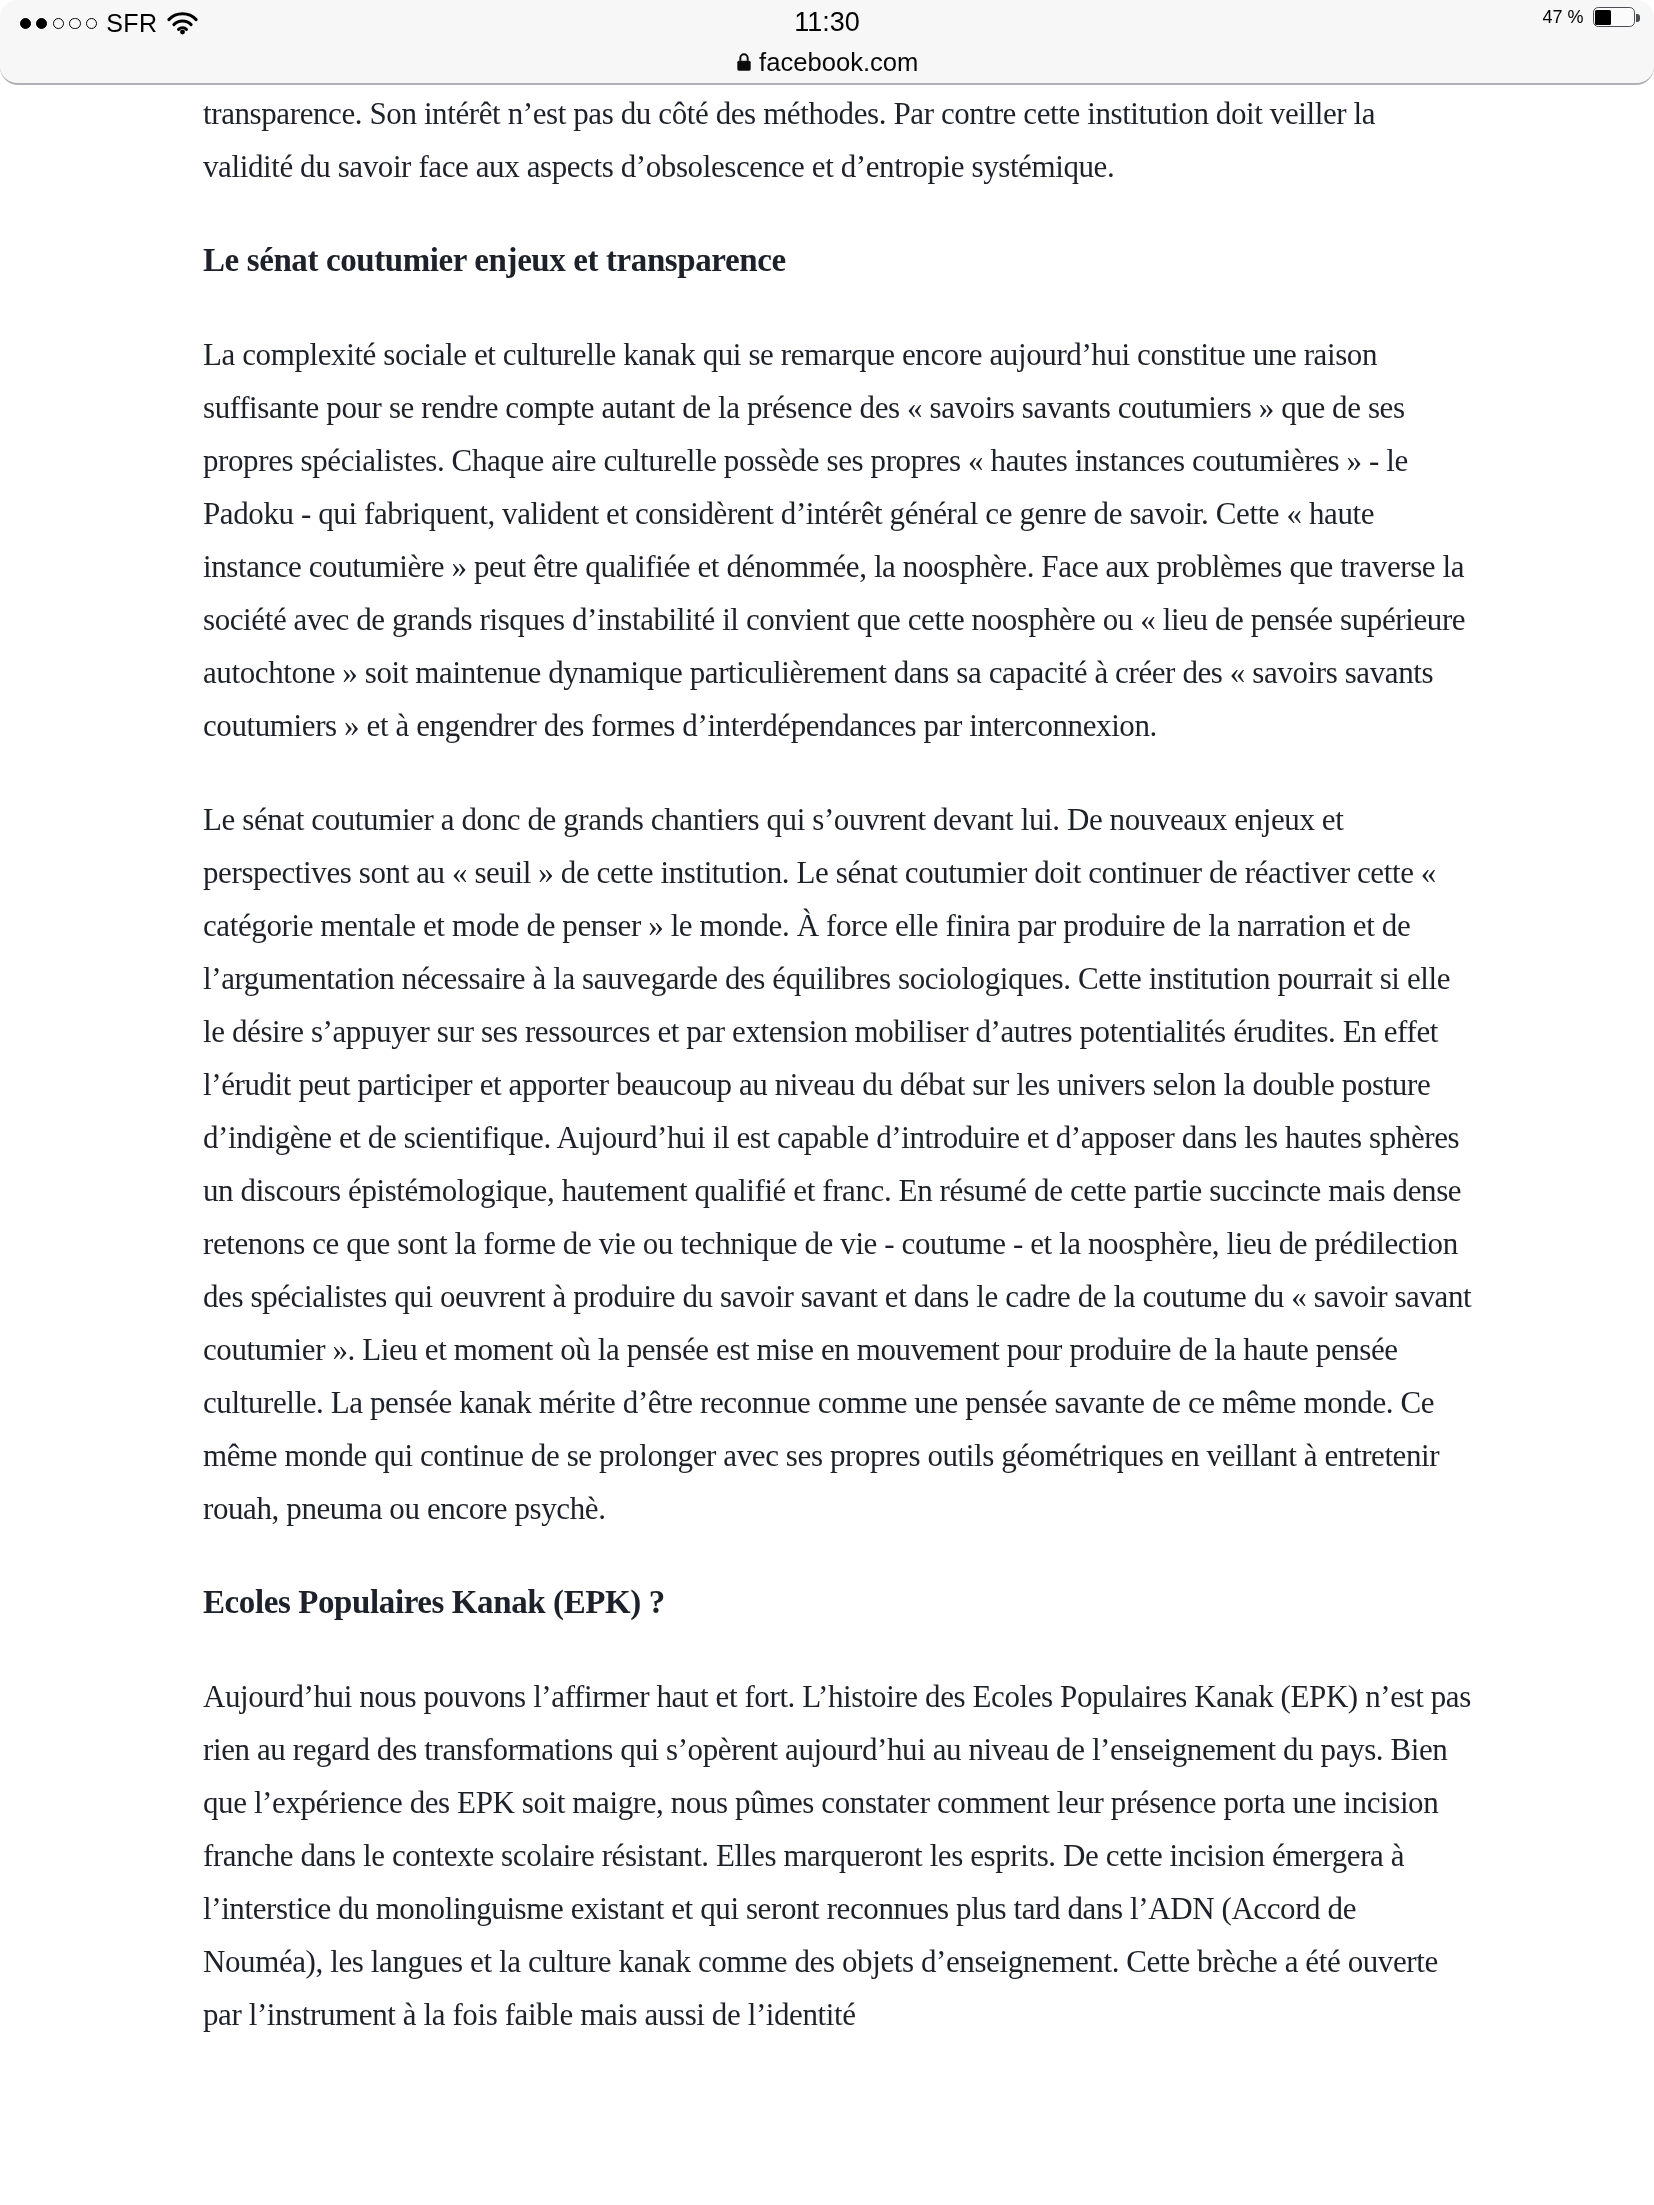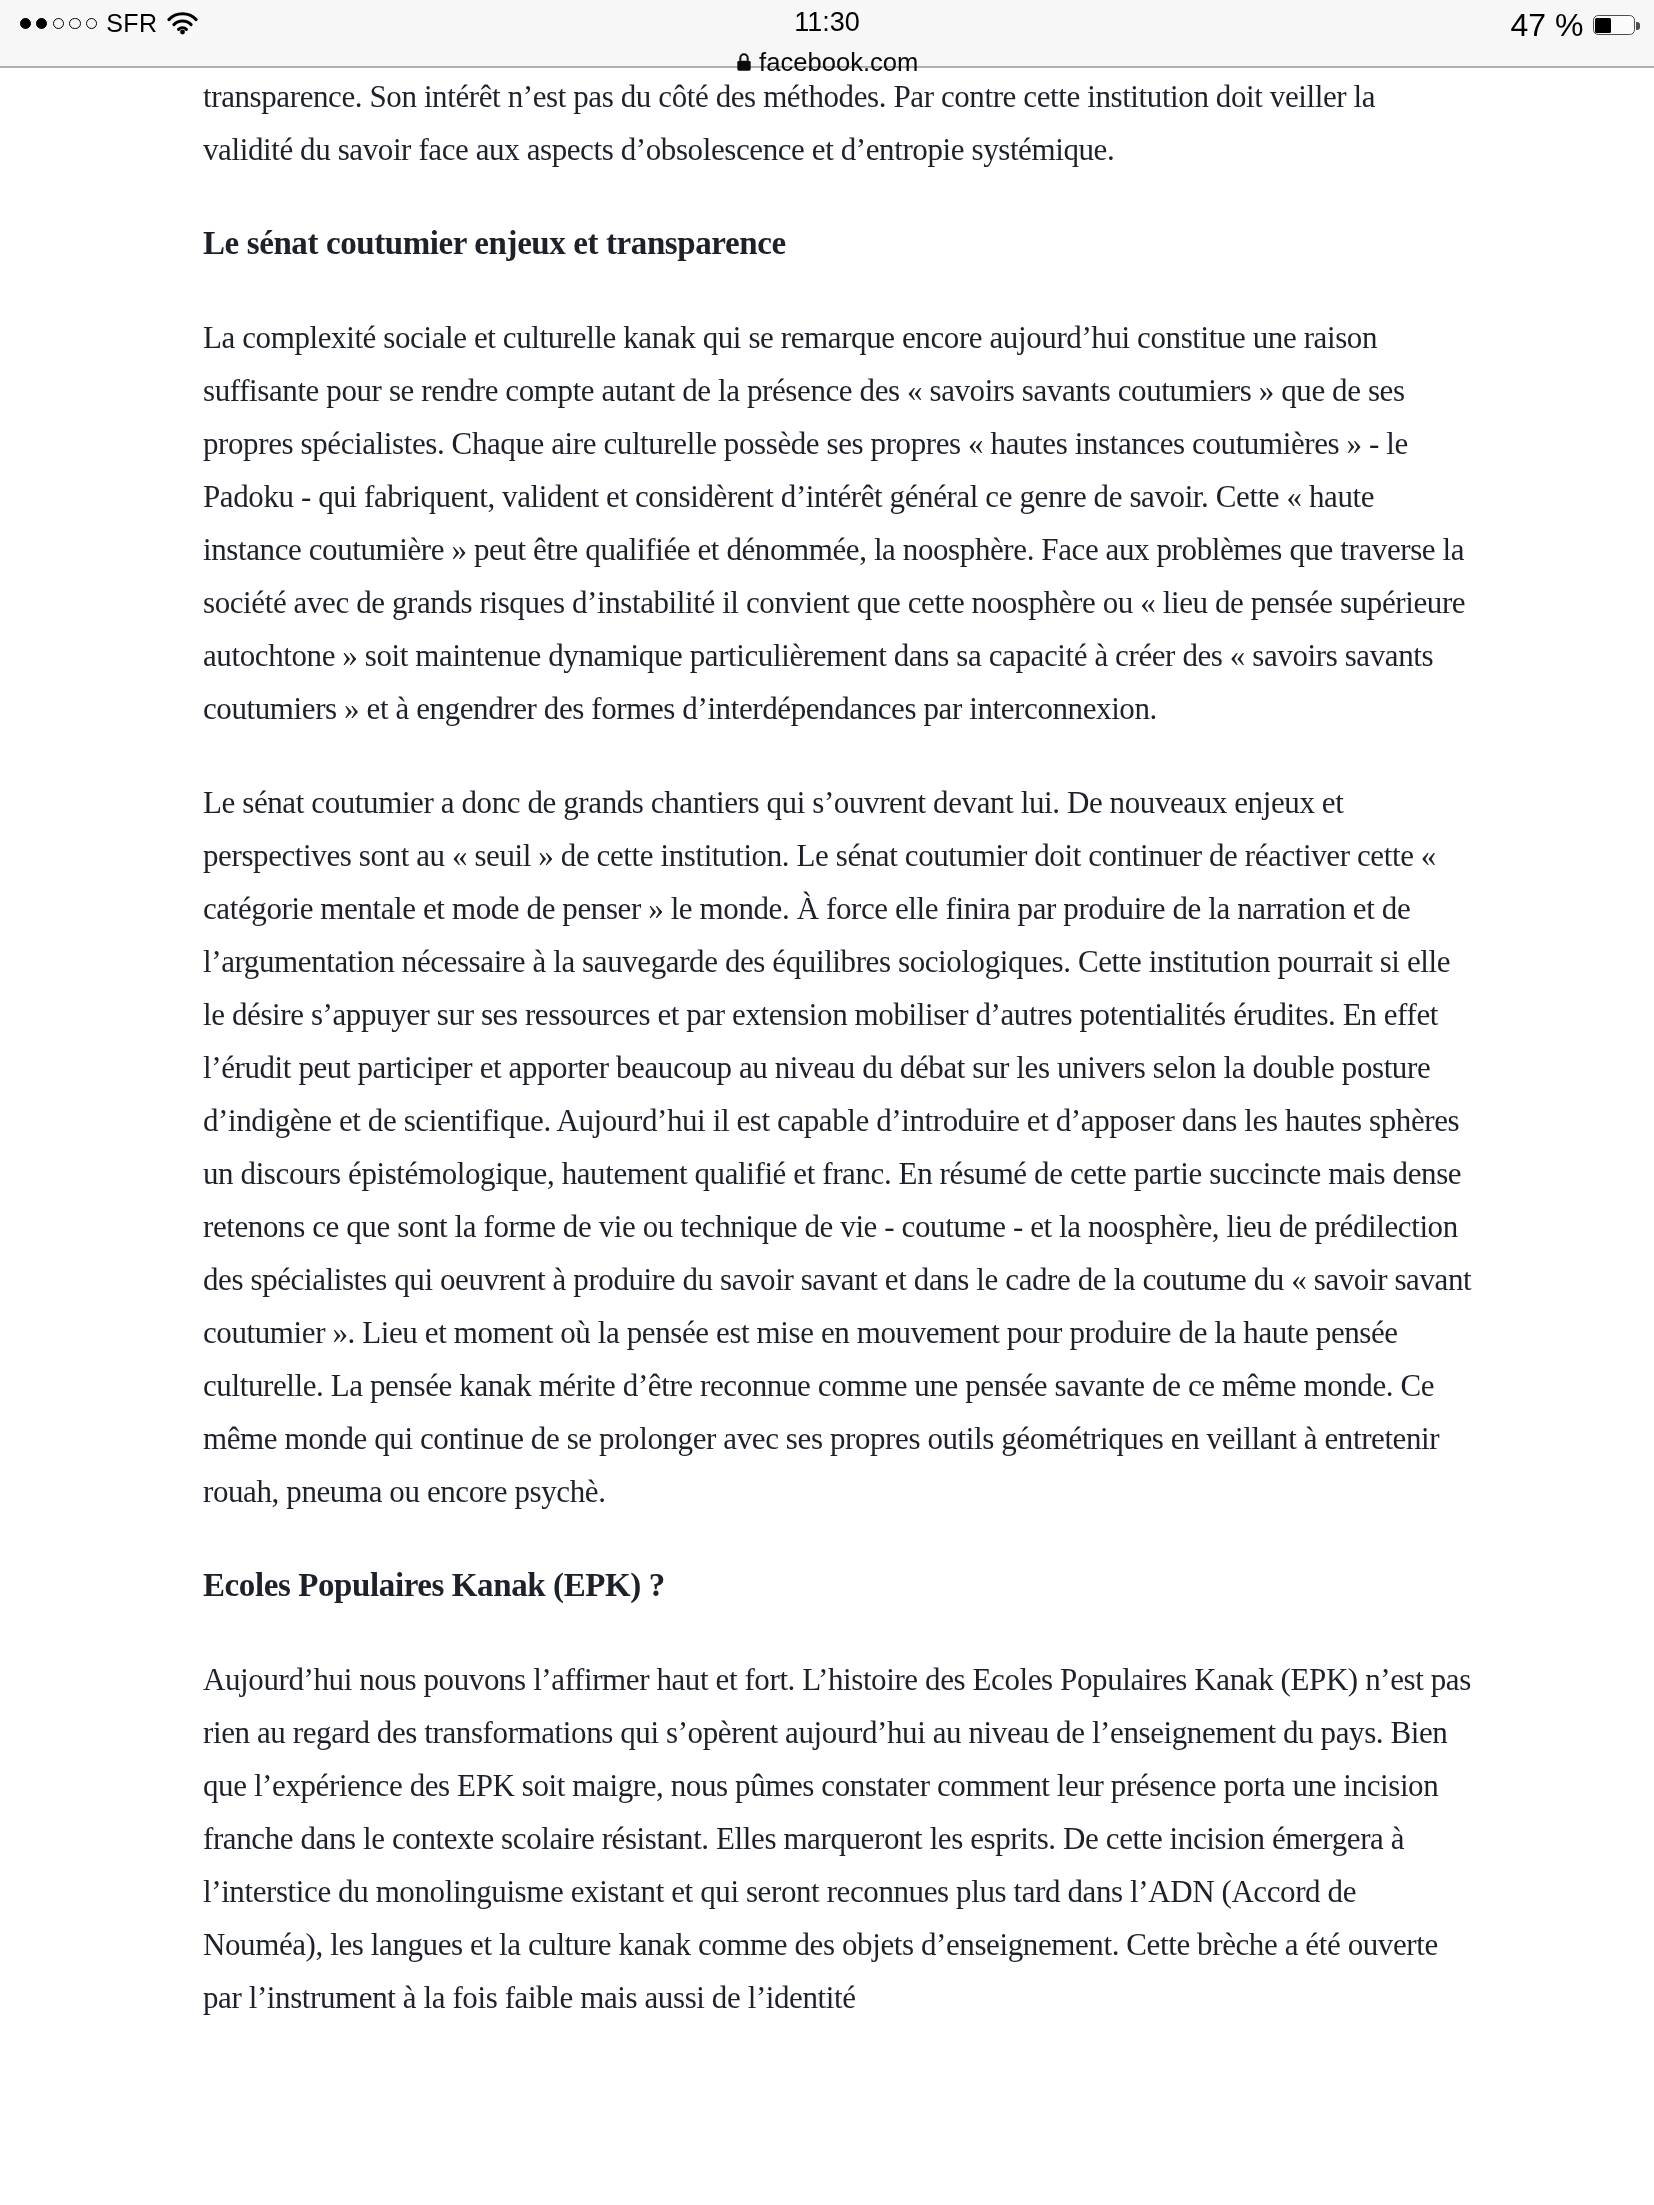--- a/index.html
+++ b/index.html
@@ -4,31 +4,31 @@
 <style>
   html,body{margin:0;padding:0;}
   body{
     width:1654px;height:2205px;overflow:hidden;background:#ffffff;
     font-family:"Liberation Sans",sans-serif;
   }
   .screen{position:relative;width:1654px;height:2205px;overflow:hidden;background:#fff;}
 
   
   .chrome{
-    position:relative;height:68px;background:#f7f7f8;
-    border-bottom:2.3px solid #aeb0b3;box-sizing:border-box;
+    position:relative;height:85px;background:#f7f7f8;
+    border-bottom:2.3px solid #aeb0b3;box-sizing:border-box;border-radius:18px;
   }
   .status-row{position:absolute;top:0;left:0;right:0;height:42px;}
   .status-left{position:absolute;left:19.5px;top:9px;display:flex;align-items:center;gap:9px;}
   .sig-dots{display:flex;align-items:center;gap:5.3px;}
   .dot{width:11.3px;height:11.3px;border-radius:50%;border:1.5px solid #000;box-sizing:border-box;background:transparent;}
   .dot.filled{background:#000;}
   .carrier{font-size:25px;color:#000;letter-spacing:0.4px;}
   .status-time{position:absolute;left:0;right:0;top:6.8px;text-align:center;font-size:27px;font-weight:500;color:#000;}
-  .status-right{position:absolute;right:19.5px;top:6.8px;display:flex;align-items:center;gap:9px;font-size:32px;color:#000;}
+  .status-right{position:absolute;right:19.5px;top:6.8px;display:flex;align-items:center;gap:9px;font-size:18px;color:#000;}
   .battery{position:relative;width:42px;height:20px;border:1.9px solid #4a4d52;border-radius:5.3px;box-sizing:border-box;background:#fbfbfb;}
   .battery-fill{position:absolute;left:1.5px;top:1.5px;bottom:1.5px;background:#000;border-radius:1.5px;}
   .battery:after{content:"";position:absolute;right:-6.8px;top:5.3px;width:4.5px;height:8.3px;background:#4a4d52;border-radius:0 3px 3px 0;}
 
   .url-row{
     position:absolute;top:42px;left:0;right:0;height:41px;
     display:flex;align-items:center;justify-content:center;gap:7.5px;
     font-size:25.6px;color:#090909;cursor:pointer;
   }
   .url-row .lock{display:inline-block;margin-top:1.5px;}

